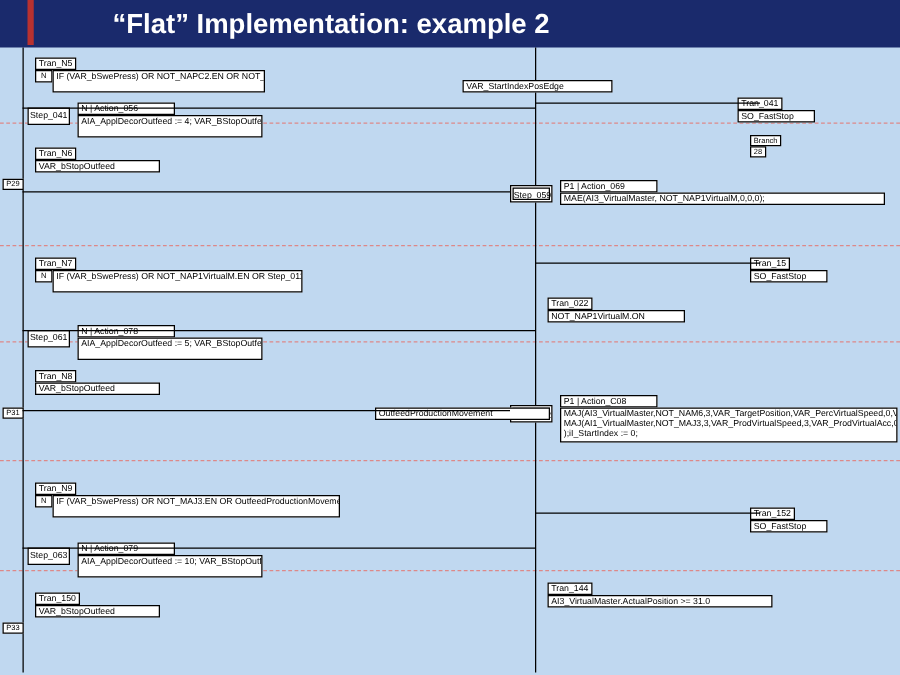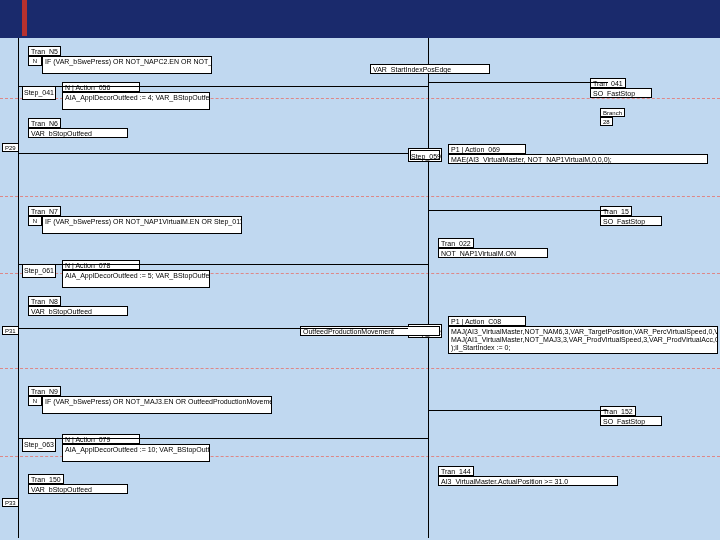--- a/index.html
+++ b/index.html
@@ -16,20 +16,21 @@
 .branch-box{position:absolute;background:#fff;border:1px solid #000;font-size:6px;padding:0 2px;height:9px;line-height:8px}
 .vline{position:absolute;width:1px;background:#000}
 .hline{position:absolute;height:1px;background:#000}
 .hline.dashed{border-top:1px dashed #d88;height:0;background:none}
 </style>
 </head>
 <body>
 
 <div class="title-bar">
   <div class="red-accent"></div>
+  <span>“Flat” Implementation: example 2</span>
 </div>
 
 <div class="diagram">
 
   <div class="hline dashed" style="top:60px;left:0;width:720px"></div>
   <div class="hline dashed" style="top:158px;left:0;width:720px"></div>
   <div class="hline dashed" style="top:235px;left:0;width:720px"></div>
   <div class="hline dashed" style="top:330px;left:0;width:720px"></div>
   <div class="hline dashed" style="top:418px;left:0;width:720px"></div>
 

